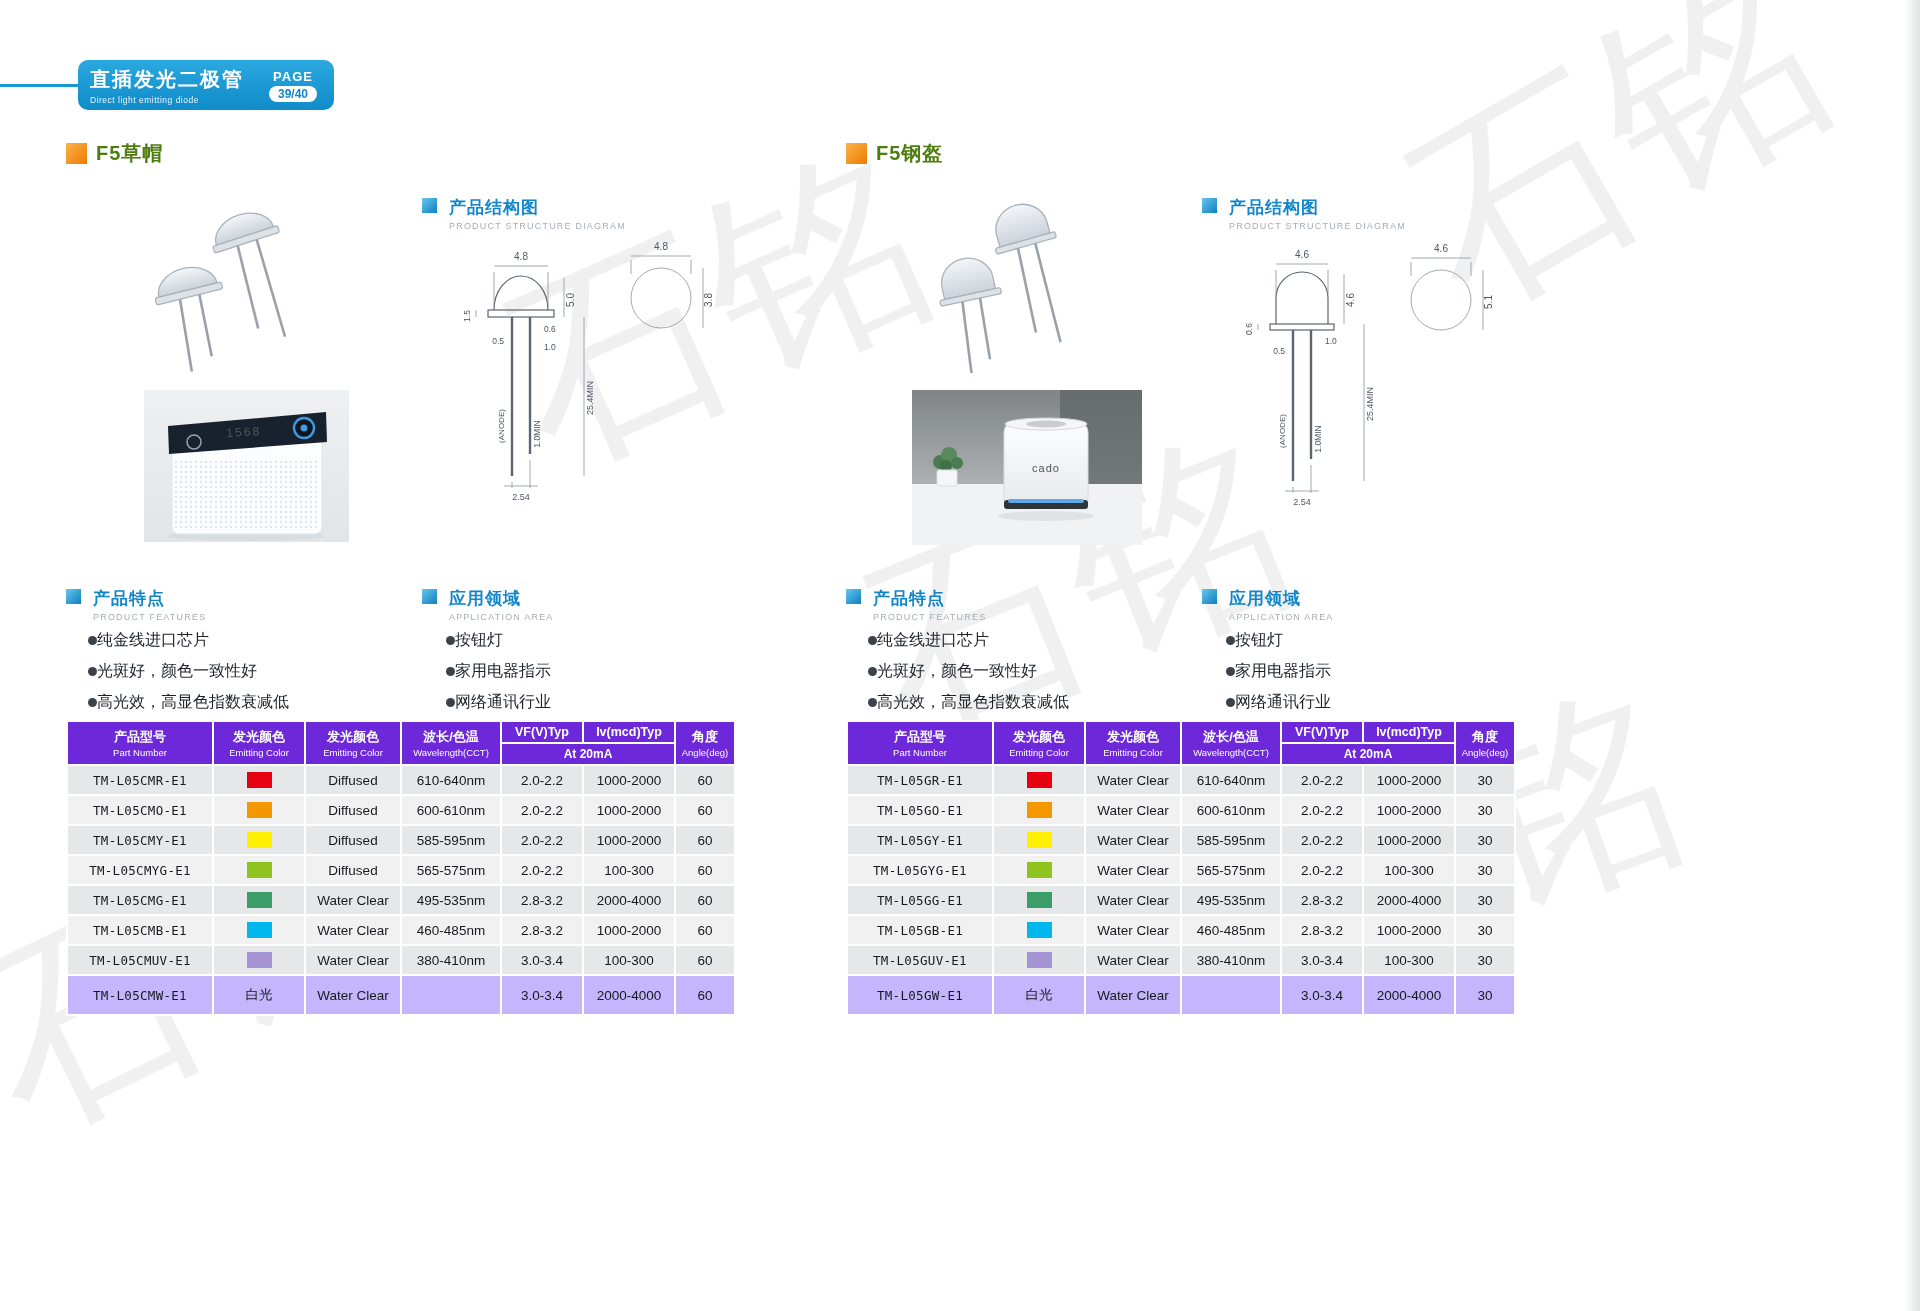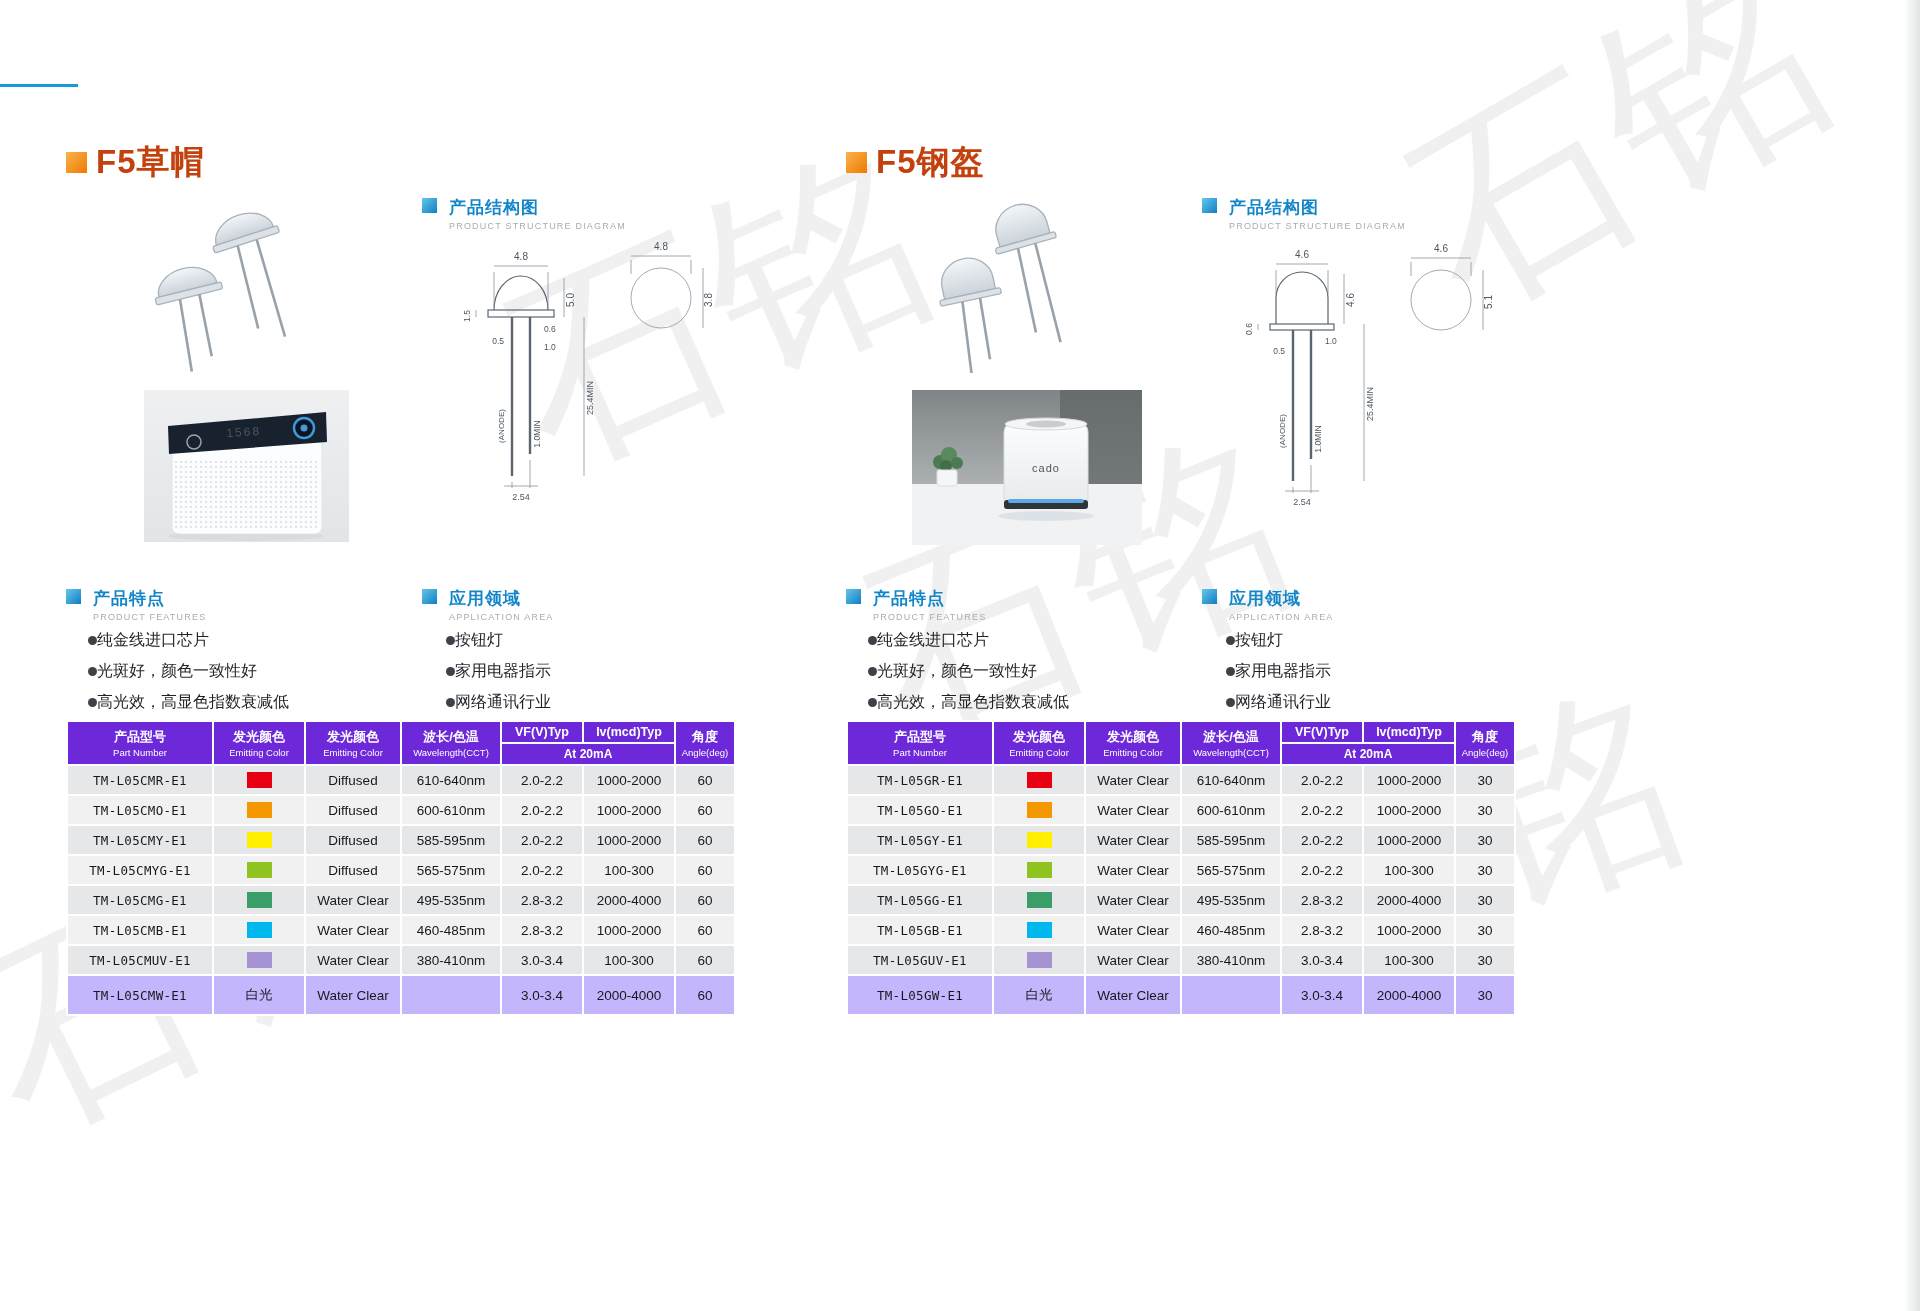--- a/index.html
+++ b/index.html
@@ -30,21 +30,21 @@
   .ph-page-pill { margin-top:2px; background:#ffffff; color:#1286c9; font-size:12px; font-weight:bold;
     border-radius:9px; padding:1px 4px; display:inline-block; min-width:48px; }
 
   
   .col { position:absolute; top:140px; width:672px; height:1130px; }
   .col-left { left:66px; }
   .col-right { left:846px; }
 
   .sec-title { position:absolute; left:0; top:0; display:flex; align-items:center; gap:9px; }
   .sq-orange { width:21px; height:21px; background:linear-gradient(135deg,#f9b44c,#ee7a00); }
-  .sec-title-text { font-size:33px; font-weight:bold; color:#c2410c; letter-spacing:1px; }
+  .sec-title-text { font-size:20px; font-weight:bold; color:#4d7c0f; letter-spacing:1px; }
 
   .label-block { position:absolute; display:flex; gap:12px; }
   .bsq { width:15px; height:15px; margin-top:2px; background:linear-gradient(135deg,#67c6ec,#0f7fc0); flex:none; }
   .lb-cn { font-size:17px; font-weight:bold; color:#1286c9; letter-spacing:1px; }
   .lb-en { font-size:9px; color:#a7adb3; letter-spacing:1.2px; margin-top:2px; }
 
   .block-structure { left:356px; top:56px; }
   .block-features  { left:0px;   top:447px; }
   .block-apps      { left:356px; top:447px; }
 
@@ -83,20 +83,30 @@
 <div class="page">
 
   <div class="wm wm1">石铭</div>
   <div class="wm wm2">石铭</div>
   <div class="wm wm3">石铭</div>
   <div class="wm wm4">石铭</div>
   <div class="wm wm5">石铭</div>
 
   <div class="header-tick"></div>
 
+  <header class="page-header">
+    <div class="ph-left">
+      <div class="ph-title-cn">直插发光二极管</div>
+      <div class="ph-title-en">Direct light emitting diode</div>
+    </div>
+    <div class="ph-right">
+      <div class="ph-page-label">PAGE</div>
+      <div class="ph-page-pill">39/40</div>
+    </div>
+  </header>
 
   <section class="col col-left">
 
     <h2 class="sec-title">
       <span class="sq-orange"></span>
       <span class="sec-title-text">F5草帽</span>
     </h2>
 
     <div class="photo-led">
       <svg width="240" height="185" viewBox="0 0 240 185">

